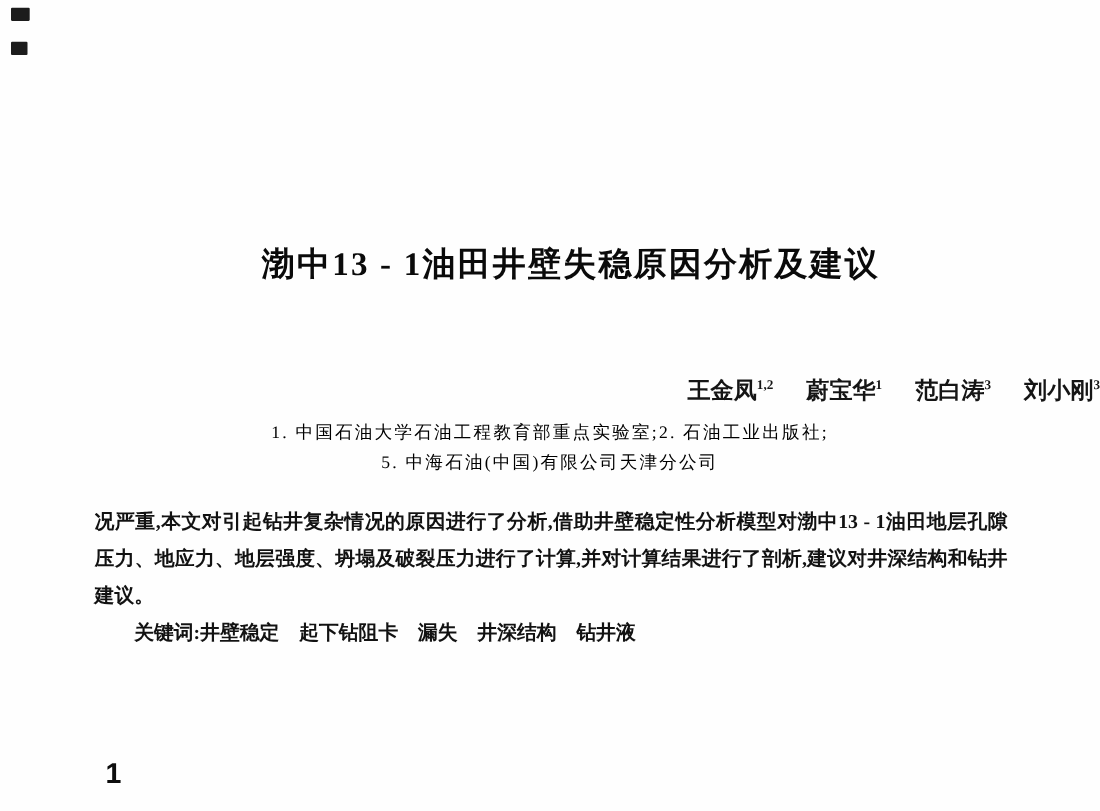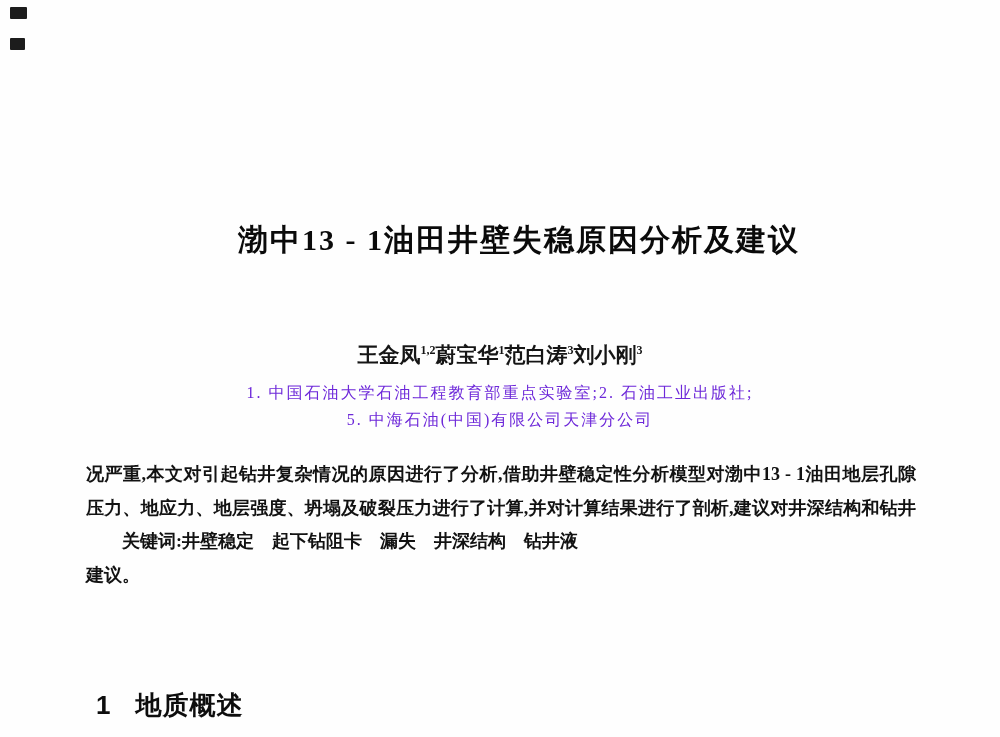--- a/index.html
+++ b/index.html
@@ -37,41 +37,42 @@
     color: #0a0a0a;
     padding-left: 19px;
   }
 
   .authors {
     position: absolute;
     left: 0;
     top: 341px;
     width: 100%;
     display: flex;
-    justify-content: center;
+    justify-content: flex-end;
+    gap: 30px;
     font-size: 21px;
     font-weight: 600;
     color: #151515;
   }
   .author sup {
     font-size: 12px;
     font-weight: 600;
     vertical-align: super;
     line-height: 0;
   }
 
   .affil {
     position: absolute;
     left: 0;
     width: 100%;
     text-align: center;
     font-size: 16px;
     font-weight: 500;
     letter-spacing: 2px;
-    color: #6d28d9;
+    color: #000000;
   }
   .affil1 { top: 383px; }
   .affil2 { top: 410px; }
 
   .abstract {
     position: absolute;
     left: 86px;
     top: 458px;
     width: 830px;
     font-size: 18px;
@@ -122,22 +123,21 @@
     <span class="author"><span>范白涛</span><sup>3</sup></span>
     <span class="author"><span>刘小刚</span><sup>3</sup></span>
   </div>
 
   <div class="affil affil1">1. 中国石油大学石油工程教育部重点实验室;2. 石油工业出版社;</div>
   <div class="affil affil2">5. 中海石油(中国)有限公司天津分公司</div>
 
   <div class="abstract">
     <div class="abs-line just">况严重,本文对引起钻井复杂情况的原因进行了分析,借助井壁稳定性分析模型对渤中13 - 1油田地层孔隙</div>
     <div class="abs-line just">压力、地应力、地层强度、坍塌及破裂压力进行了计算,并对计算结果进行了剖析,建议对井深结构和钻井液体</div>
+    <div class="abs-line">建议。</div>
     <div class="abs-line indent">关键词:井壁稳定　起下钻阻卡　漏失　井深结构　钻井液</div>
-    <div class="abs-line">建议。</div>
   </div>
 
   <div class="section-heading">
     <span>1</span>
-    <span>地质概述</span>
   </div>
 
 </div>
 
 </body></html>

